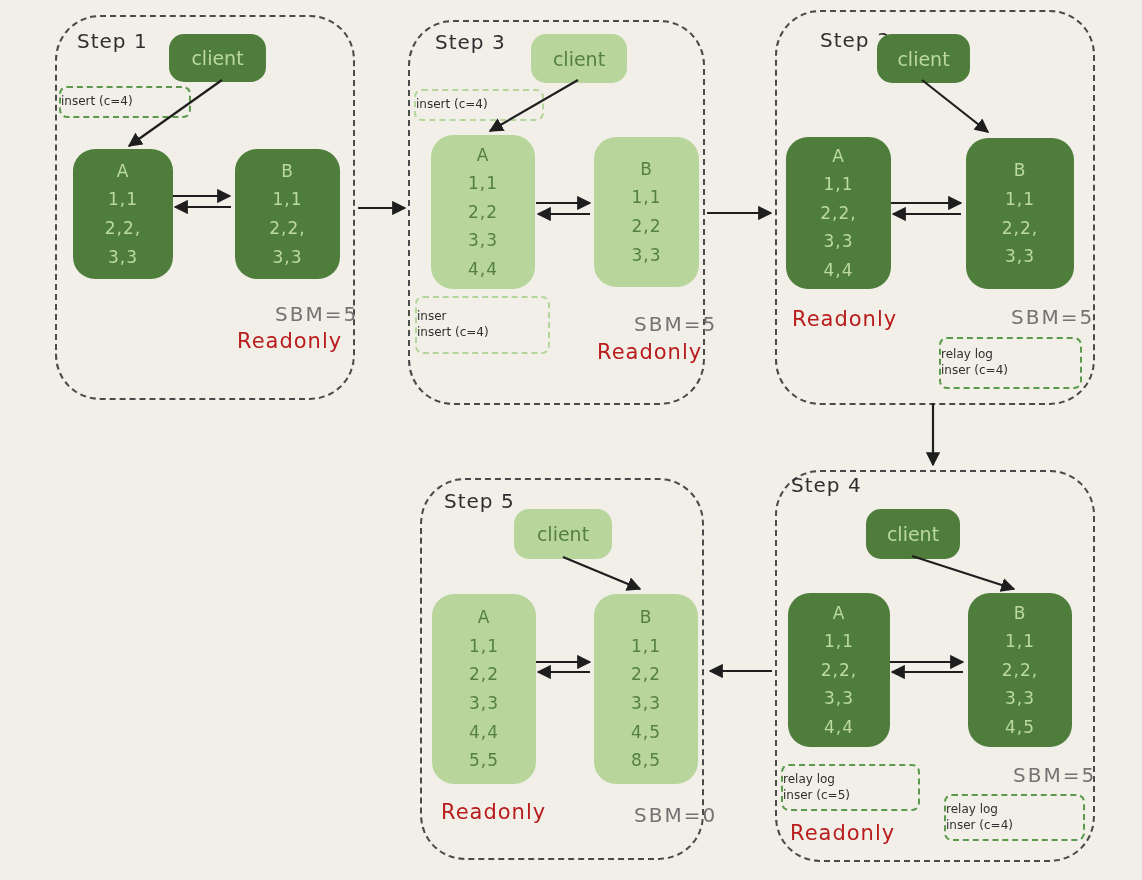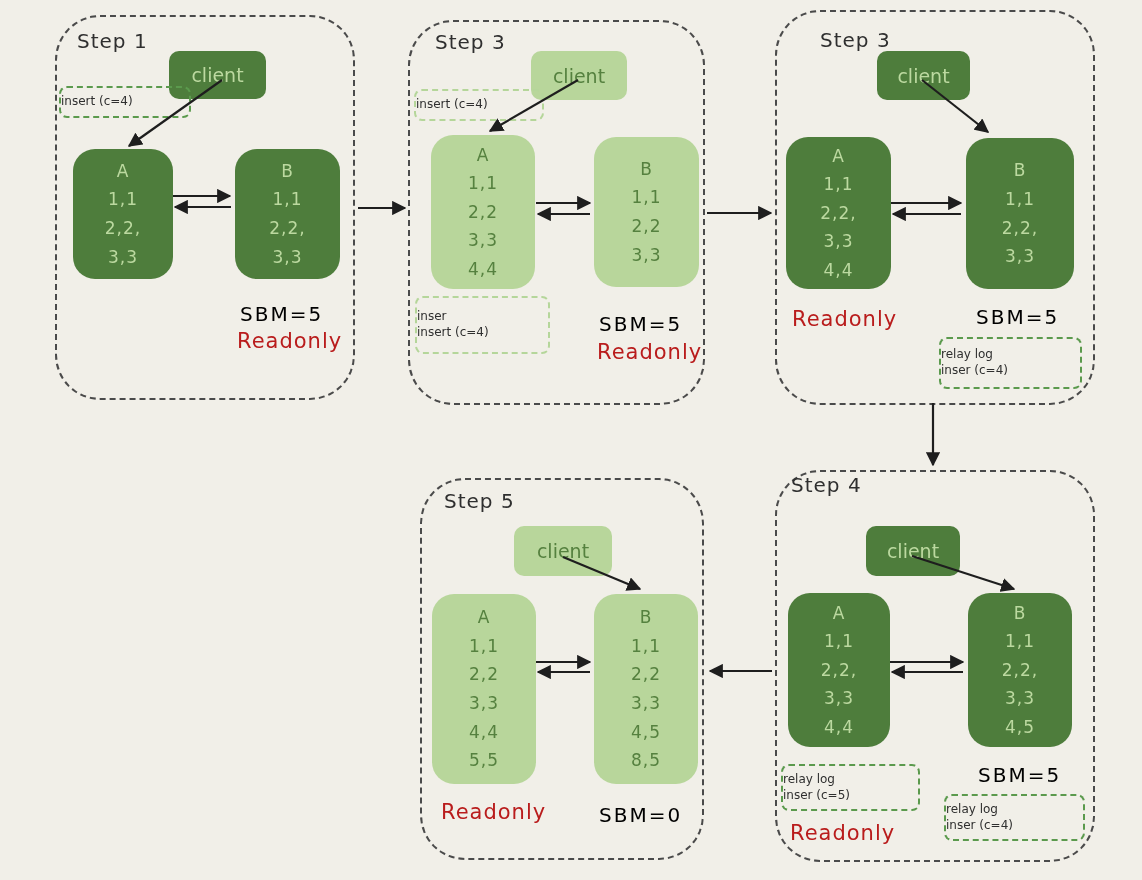--- a/index.html
+++ b/index.html
@@ -7,38 +7,38 @@
     position:relative; width:1142px; height:880px; background:#f1efe8;
     font-family:"DejaVu Sans", sans-serif; overflow:hidden; color:#2b2b2b;
   }
   .arrows { position:absolute; left:0; top:0; z-index:3; pointer-events:none; }
   .step {
     position:absolute; border:2.5px dashed #4a4a4a; border-radius:45px;
     box-sizing:border-box; z-index:1;
   }
   .step-title { position:absolute; font-size:20px; color:#2f2f2f; letter-spacing:1px; }
   .client {
-    position:absolute; border-radius:10px; display:flex; align-items:center;
-    justify-content:center; font-size:19px; z-index:2;margin-top:17px;
+    position:absolute; border-radius:15px; display:flex; align-items:center;
+    justify-content:center; font-size:19px; z-index:2;
   }
   .db {
     position:absolute; border-radius:22px; display:flex; flex-direction:column;
     justify-content:center; align-items:center; font-size:17px; line-height:1.68;
     z-index:2; letter-spacing:1px;
   }
   .dark  { background:#4e7d3c; color:#bcd9a0; }
   .light { background:#b8d69b; color:#55813f; }
   .tag {
     position:absolute; border:2px dashed #5b9a4d; border-radius:8px;
     display:flex; flex-direction:column; align-items:flex-start; justify-content:center;
     font-size:12px; color:#2f2f2f; box-sizing:border-box; line-height:1.3;
     background:transparent; z-index:2;
   }
   .tag.lightborder { border-color:#b5d69a; }
-  .sbm { position:absolute; font-size:20px; color:#000000; letter-spacing:2px; z-index:2; }
+  .sbm { position:absolute; font-size:20px; color:#737373; letter-spacing:2px; z-index:2;margin-left:35px; }
   .readonly { position:absolute; font-size:21px; color:#b91c1c; letter-spacing:1px; z-index:2; }
 
   
   #s1 { left:55px; top:15px; width:300px; height:385px; }
   #s1 .step-title { left:20px; top:12px; }
   #s1 .client { left:112px; top:17px; width:97px; height:48px; }
   #s1 .tag-insert { left:2px; top:69px; width:132px; height:32px; }
   #s1 .node-a { left:16px; top:132px; width:100px; height:130px; }
   #s1 .node-b { left:178px; top:132px; width:105px; height:130px; }
   #s1 .sbm { left:183px; top:285px; }

